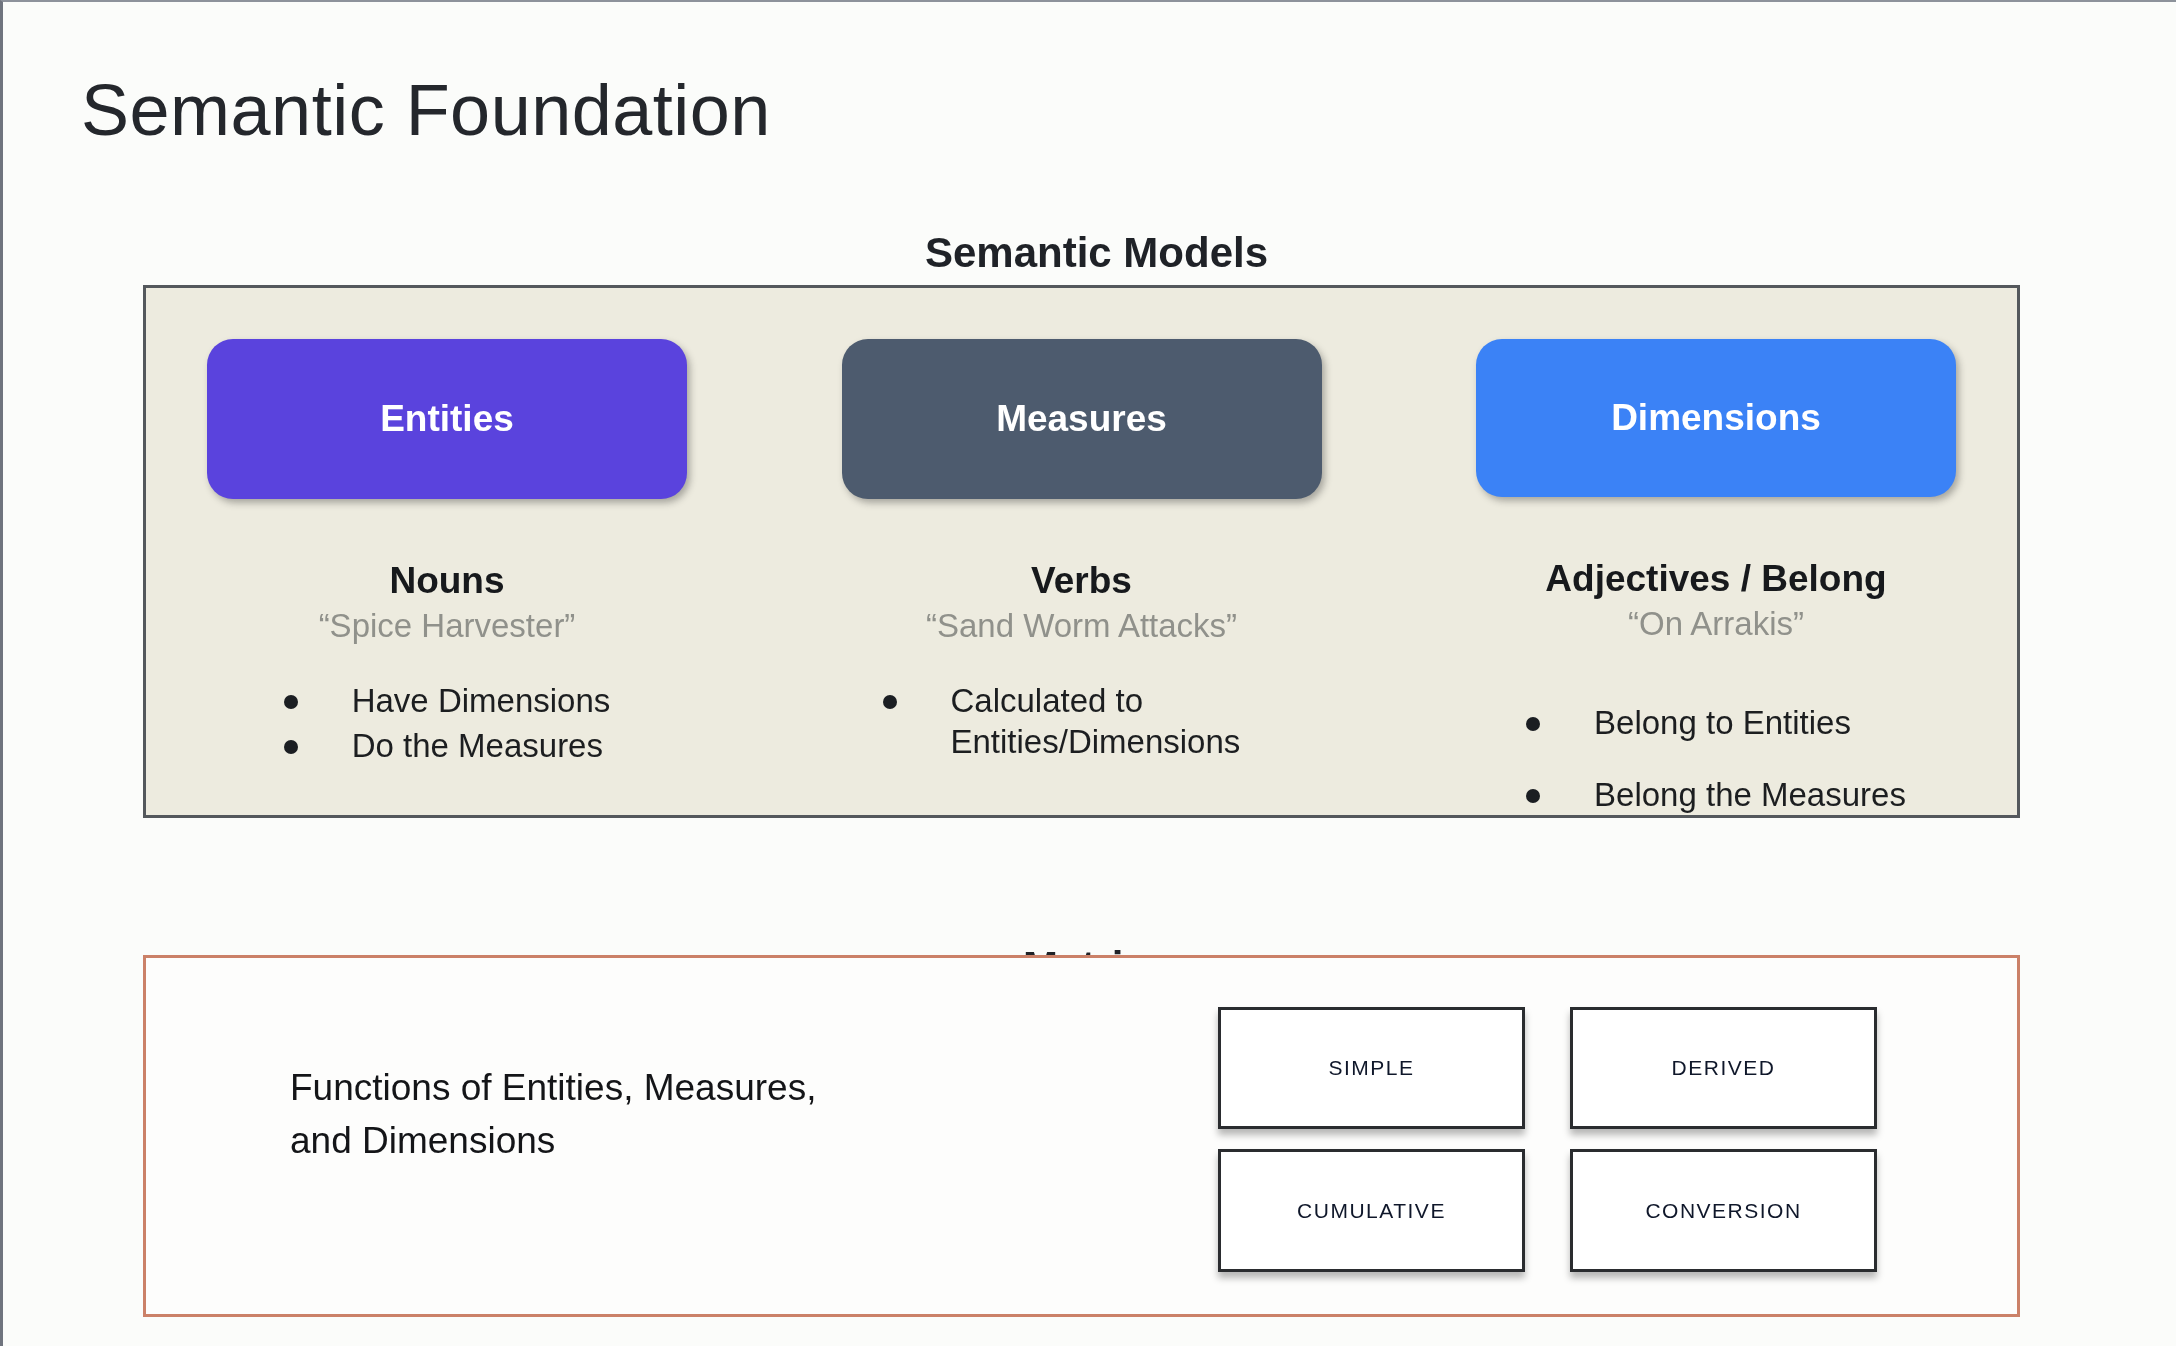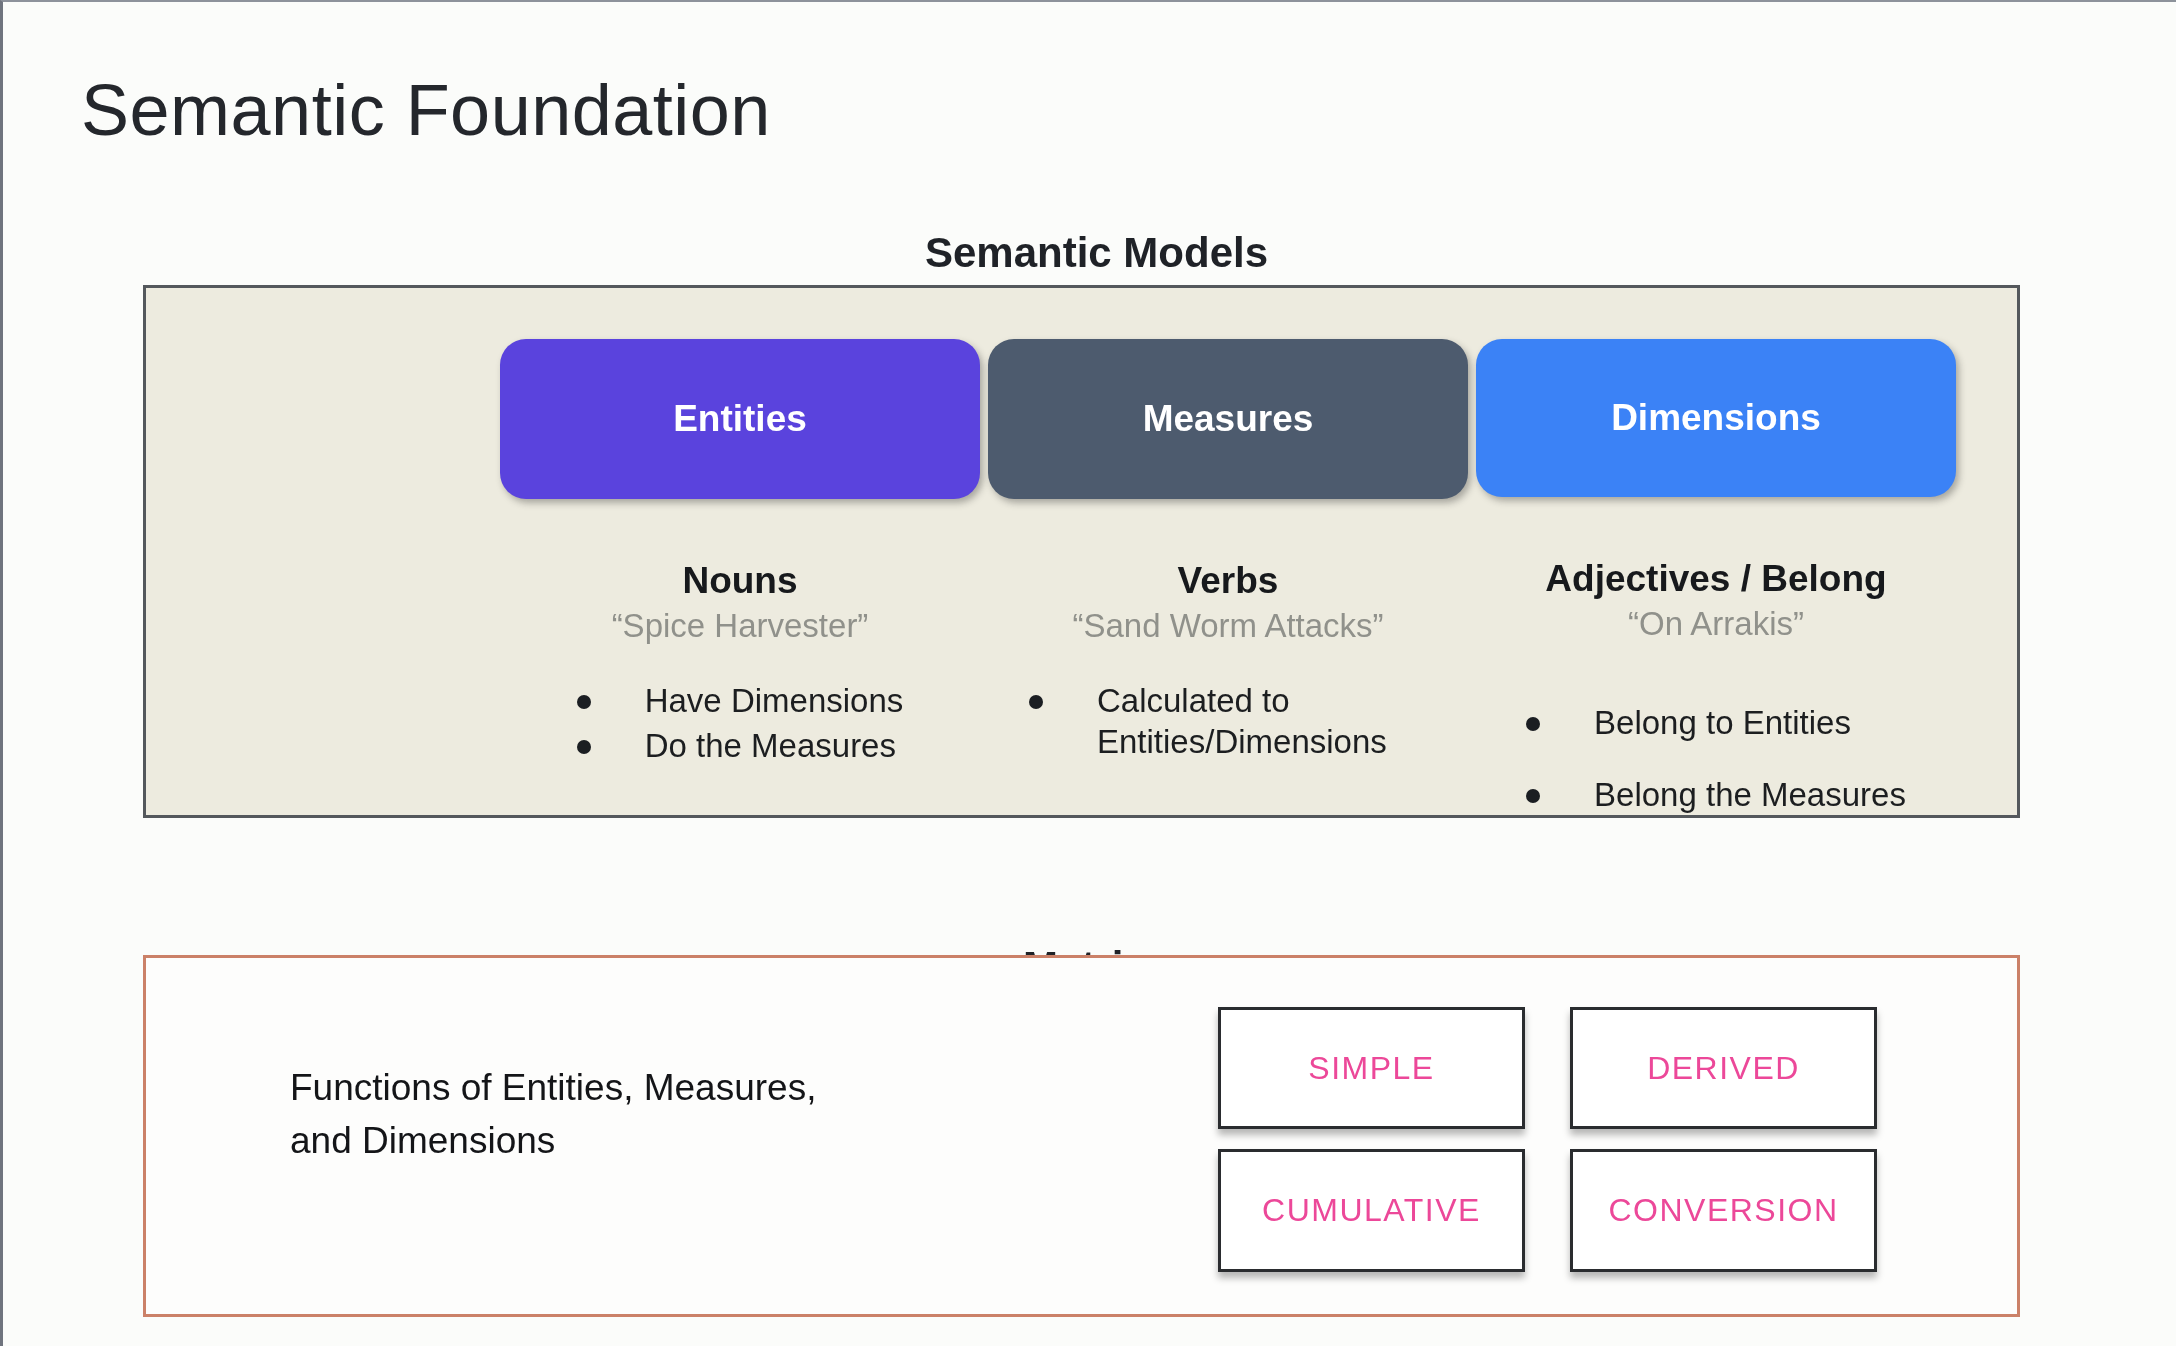--- a/index.html
+++ b/index.html
@@ -28,21 +28,21 @@
   }
   .label-models { top: 230px; }
   .label-metrics { top: 896px; margin-top: 48px; }
 
   
   .models-panel {
     position: absolute; left: 140px; top: 283px;
     width: 1877px; height: 533px; box-sizing: border-box;
     background: #edebdf;
     border: 3px solid #54585c;
-    display: flex; justify-content: flex-end;
+    display: flex; justify-content: space-between;
     padding: 51px 57px 0 57px;
   }
   .model-col { width: 488px; display: flex; flex-direction: column; align-items: center; }
 
   .pill {
     width: 480px; height: 160px; border-radius: 26px;
     display: flex; align-items: center; justify-content: center;
     color: #ffffff; font-size: 37px; font-weight: 700;
     box-shadow: 3px 4px 7px rgba(40,40,40,0.35);
   }
@@ -87,21 +87,21 @@
     display: grid;
     grid-template-columns: 307px 307px;
     grid-template-rows: 122px 123px;
     column-gap: 45px; row-gap: 20px;
   }
   .metric-box {
     background: #ffffff;
     border: 3px solid #2a2c2f;
     box-sizing: border-box;
     display: flex; align-items: center; justify-content: center;
-    font-size: 32px; letter-spacing: 1.5px; color: #ec4899;
+    font-size: 21px; letter-spacing: 1.5px; color: #0f172a;
     box-shadow: 0 6px 7px rgba(0,0,0,0.28);
   }
 </style>
 </head>
 <body>
 
 <div class="slide-title">Semantic Foundation</div>
 
 <div class="section-label label-models">Semantic Models</div>
 

